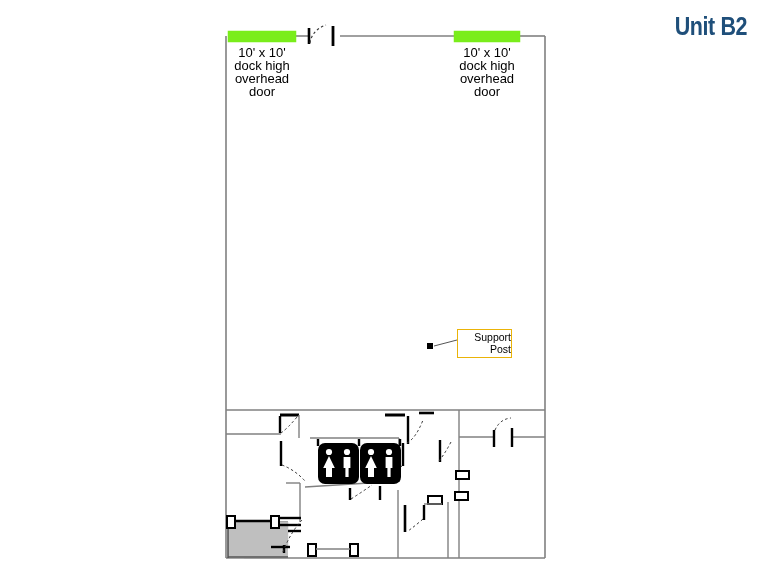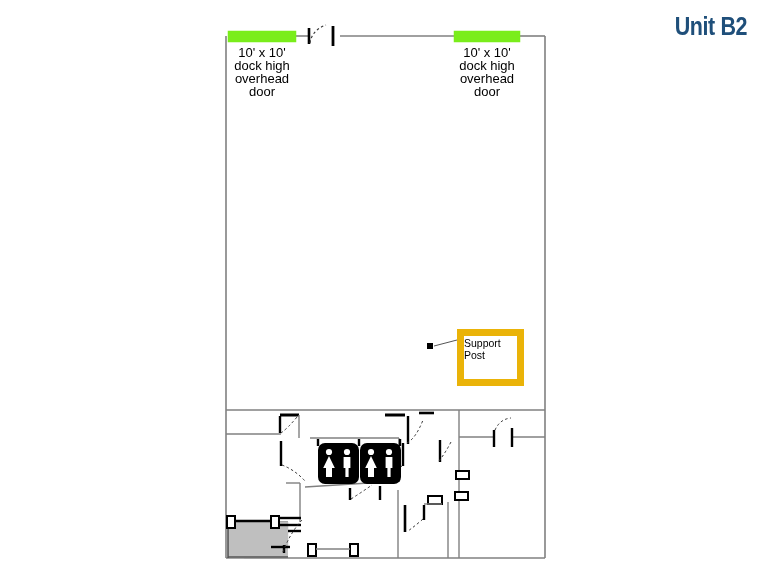--- a/index.html
+++ b/index.html
@@ -43,28 +43,28 @@
     color: #000000;
     white-space: pre-line;
   }
   .dock-label-left { left: 216px; top: 46px; }
   .dock-label-right { left: 441px; top: 46px; }
   .support-post-box {
     position: absolute;
     left: 457px;
     top: 329px;
     width: 53px;
-    border: 7px solid #eab308;
+    border: 1px solid #eab308;
     background: #fff;
     font-family: "Liberation Sans", sans-serif;
     font-size: 10.5px;
     line-height: 12px;
-    text-align: left;
+    text-align: right;
     color: #000;
-    padding: 1px 0 18px 0;
+    padding: 1px 0 2px 0;
     white-space: pre-line;
   }
   svg { display: block; }
 </style>
 </head>
 <body>
 
 <div id="floorplan-root">
 
   <div class="unit-title">Unit B2</div>

